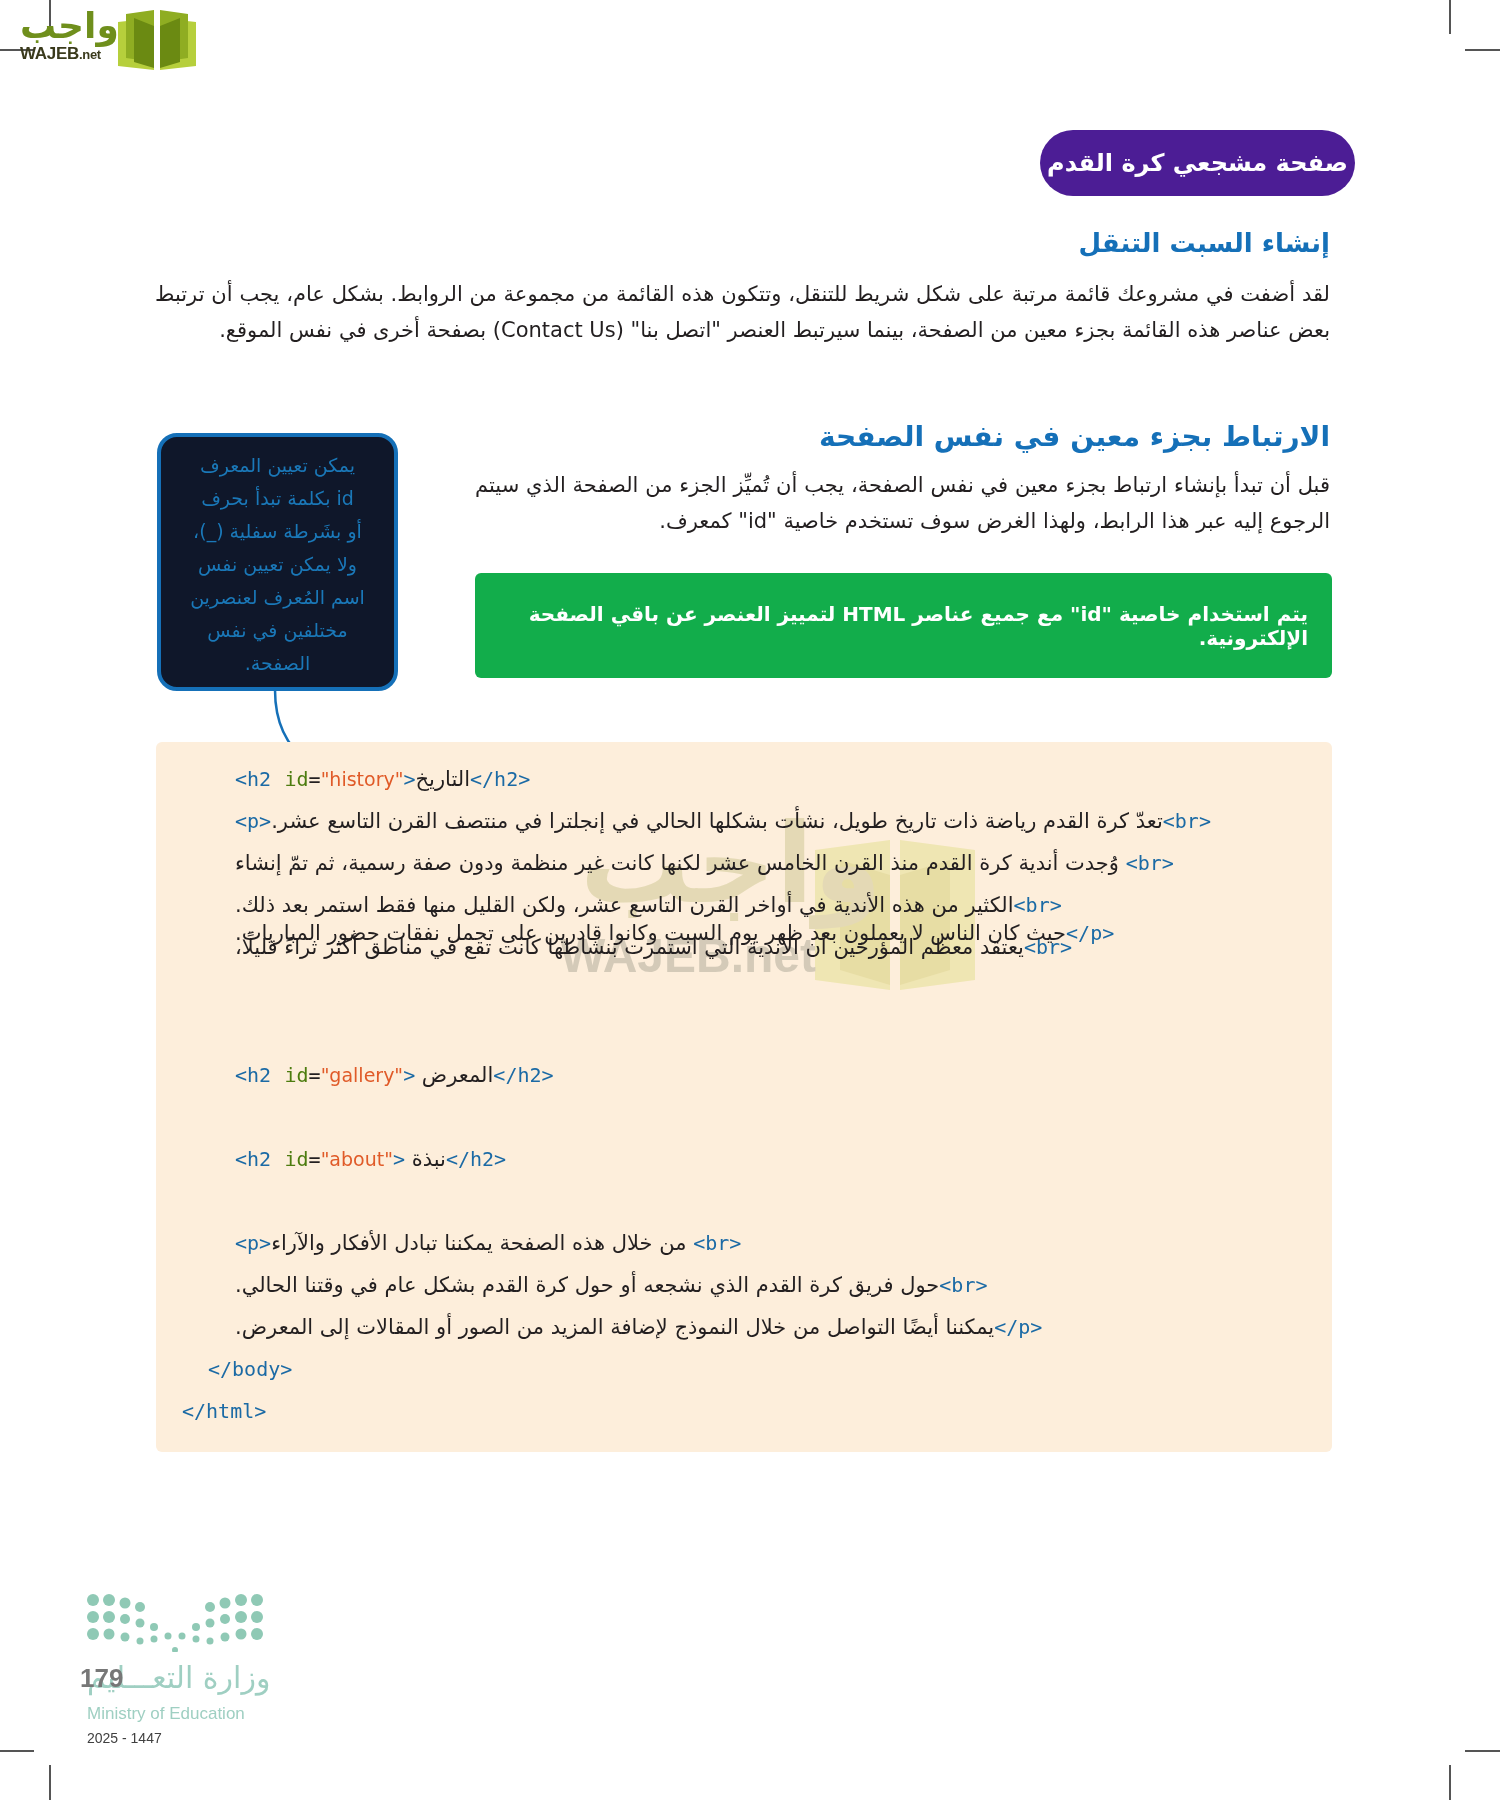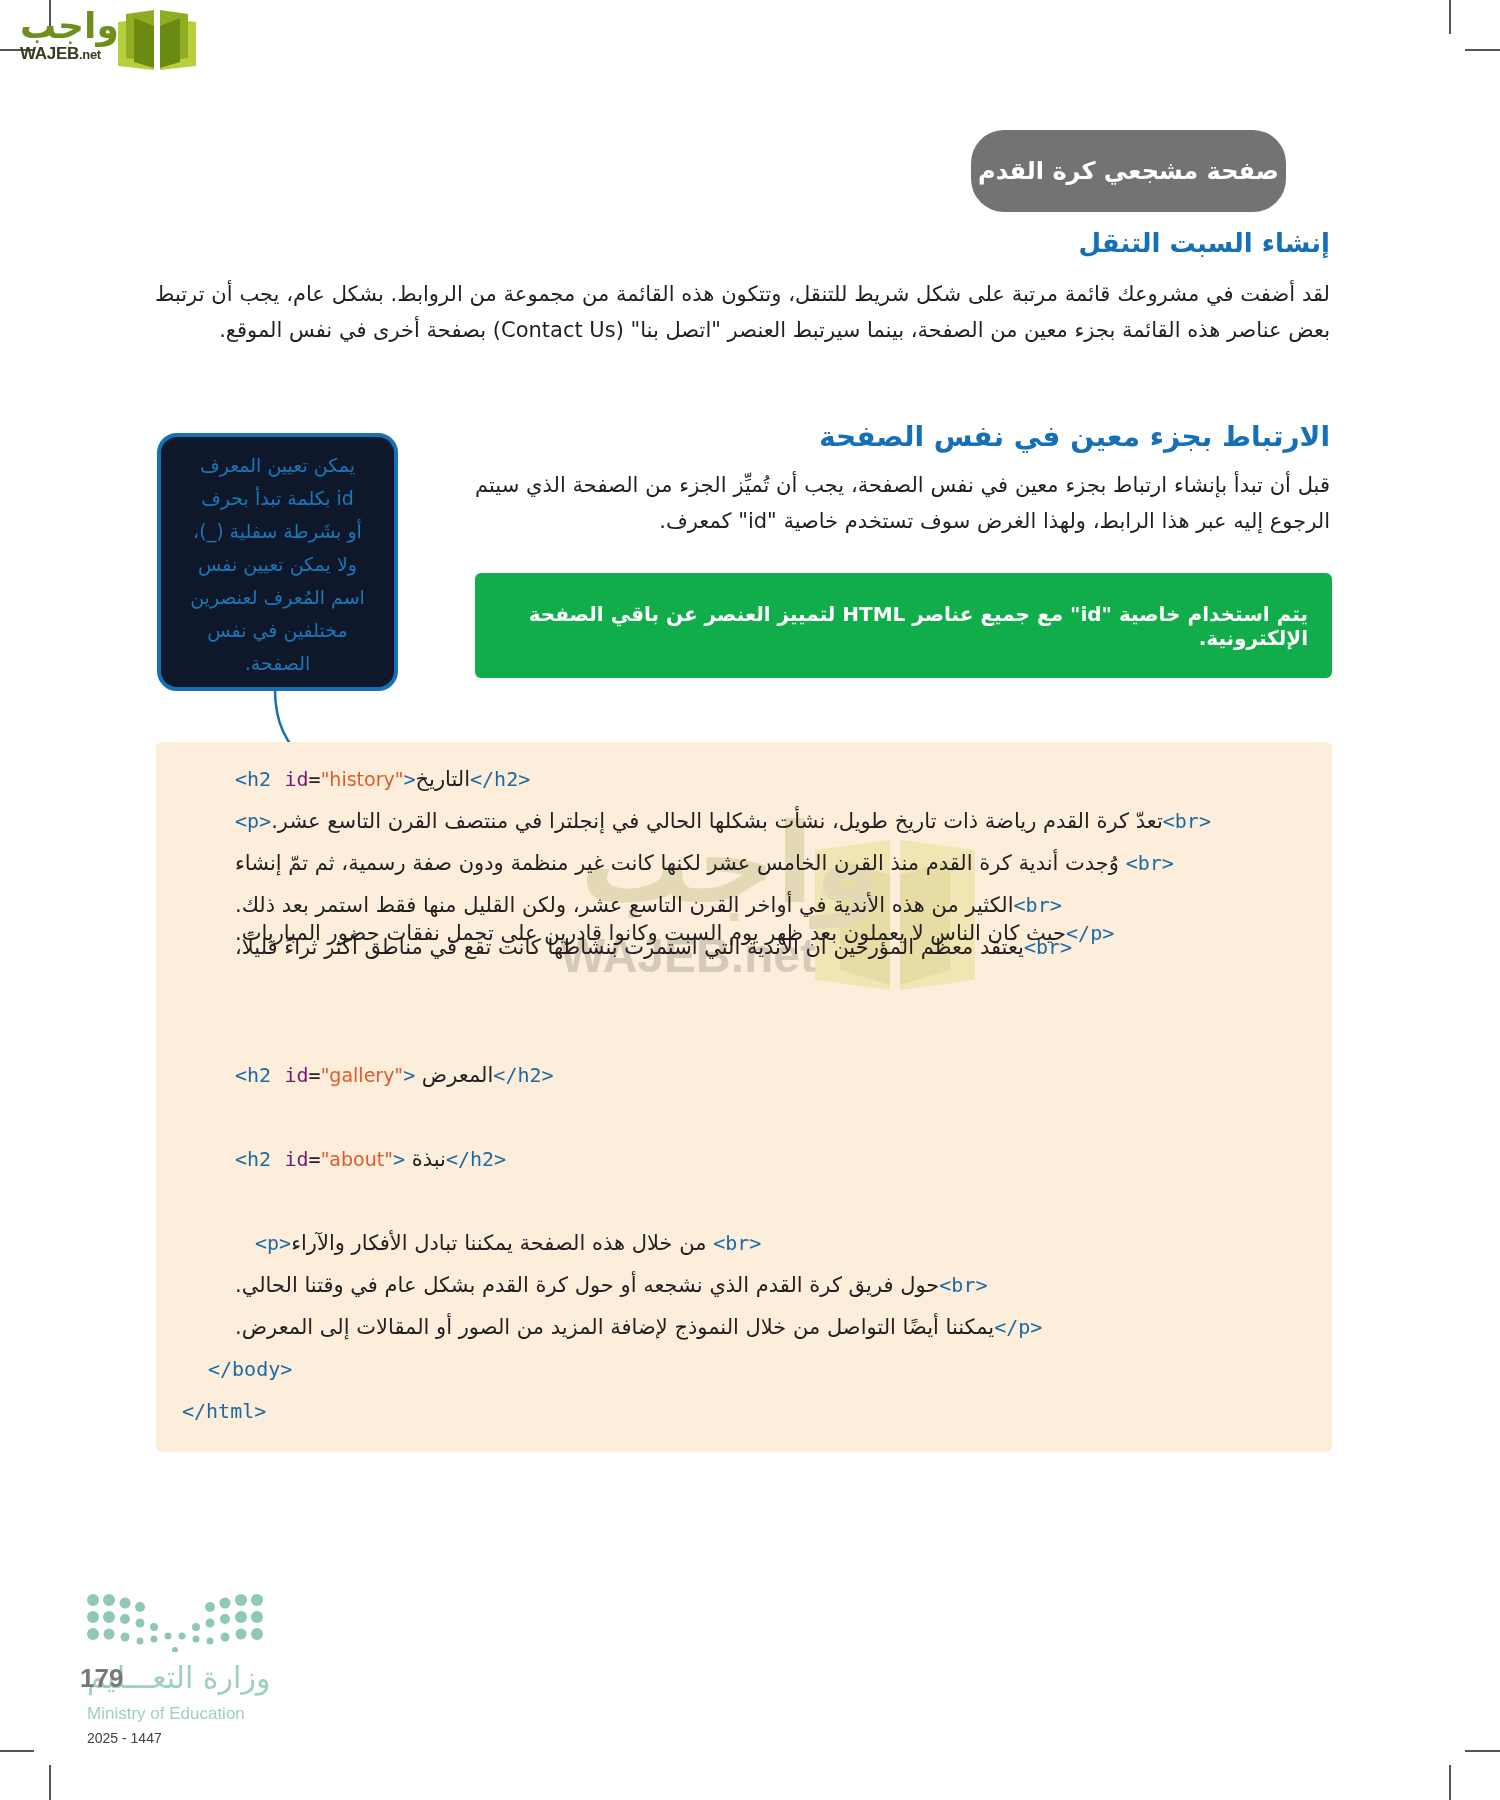--- a/index.html
+++ b/index.html
@@ -7,21 +7,21 @@
   body { position: relative; font-family: "DejaVu Sans", sans-serif; color: #231f20; }
 
   .crop { position: absolute; background: #555; }
 
   .logo { position: absolute; left: 10px; top: 4px; width: 180px; height: 62px; }
   .logo-text-ar { position: absolute; left: 10px; top: 2px; font-size: 36px; font-weight: bold; color: #6f8f1c; direction: rtl; line-height: 40px; }
   .logo-text-en { position: absolute; left: 10px; top: 40px; font-size: 17px; font-weight: bold; color: #3a3a1c; font-family: "Liberation Sans", sans-serif; letter-spacing: -0.3px; }
   .logo-text-en .net { font-size: 13px; }
   .logo-book { position: absolute; left: 106px; top: 4px; width: 82px; height: 62px; }
 
-  .pill { position: absolute; left: 971px; top: 130px; width: 315px; height: 82px; background: #737373; border-radius: 33px;
+  .pill { position: absolute; left: 1040px; top: 130px; width: 315px; height: 66px; background: #4c1d95; border-radius: 33px;
           color: #fff; font-size: 24px; font-weight: bold; display: flex; align-items: center; justify-content: center; direction: rtl; }
 
   .h-blue { position: absolute; color: #1570b8; font-weight: bold; direction: rtl; text-align: right; }
   .h1 { right: 170px; top: 228px; font-size: 26px; }
   .h2 { right: 170px; top: 420px; font-size: 28px; }
 
   .para { position: absolute; direction: rtl; text-align: justify; font-size: 21px; line-height: 36px; color: #231f20; }
   .p1 { right: 170px; top: 276px; width: 1175px; text-align-last: right; }
   .p2 { right: 170px; top: 467px; width: 855px; text-align-last: right; }
 
@@ -30,21 +30,21 @@
   .callout-connector { position: absolute; left: 260px; top: 690px; width: 60px; height: 80px; }
 
   .green-box { position: absolute; left: 475px; top: 573px; width: 857px; height: 105px; background: #12ad4b; border-radius: 6px;
                color: #fff; font-size: 20px; font-weight: bold; display: flex; align-items: center; justify-content: flex-start;
                direction: rtl; padding-right: 24px; }
 
   .code-box { position: absolute; left: 156px; top: 742px; width: 1176px; height: 710px; background: #fdeedb; border-radius: 6px; }
   .code-line { position: absolute; left: 235px; font-size: 21px; line-height: 30px; white-space: nowrap; direction: ltr; unicode-bidi: isolate; }
   .mono { font-family: "DejaVu Sans Mono", monospace; font-size: 20px; }
   .tag { color: #1b6aa5; }
-  .attr { color: #701a75; }
+  .attr { color: #4d7c0f; }
   .eq { color: #231f20; }
   .str { color: #e05a28; font-family: "DejaVu Sans", sans-serif; font-size: 19px; }
   .ar { color: #231f20; font-size: 21px; direction: rtl; unicode-bidi: isolate; }
 
   .watermark { position: absolute; left: 560px; top: 820px; width: 420px; height: 180px; opacity: 0.35; pointer-events: none; }
   .wm-ar { position: absolute; left: 20px; top: -20px; font-size: 110px; font-weight: bold; color: #b7b570; direction: rtl; }
   .wm-en { position: absolute; left: 0px; top: 108px; font-size: 48px; font-weight: bold; color: #8a8a7a; font-family: "Liberation Sans", sans-serif; }
   .wm-book { position: absolute; left: 250px; top: 0px; width: 170px; height: 170px; }
 
   .moe { position: absolute; left: 85px; top: 1592px; width: 200px; height: 170px; }
@@ -136,21 +136,21 @@
 </div>
 
 <div class="code-line" style="top:1060px;">
   <span class="mono tag">&lt;h2</span>&nbsp;&nbsp;<span class="mono attr">id</span><span class="mono eq">=</span><span class="str">"gallery"</span><span class="mono tag">&gt;</span>&nbsp;<span class="ar">المعرض</span><span class="mono tag">&lt;/h2&gt;</span>
 </div>
 
 <div class="code-line" style="top:1144px;">
   <span class="mono tag">&lt;h2</span>&nbsp;&nbsp;<span class="mono attr">id</span><span class="mono eq">=</span><span class="str">"about"</span><span class="mono tag">&gt;</span>&nbsp;<span class="ar">نبذة</span><span class="mono tag">&lt;/h2&gt;</span>
 </div>
 
-<div class="code-line" style="top:1228px;margin-left:20px;">
+<div class="code-line" style="top:1228px;">
   <span class="mono tag">&lt;p&gt;</span><span class="ar">من خلال هذه الصفحة يمكننا تبادل الأفكار والآراء</span>&nbsp;<span class="mono tag">&lt;br&gt;</span>
 </div>
 <div class="code-line" style="top:1270px;">
   <span class="ar">حول فريق كرة القدم الذي نشجعه أو حول كرة القدم بشكل عام في وقتنا الحالي.</span><span class="mono tag">&lt;br&gt;</span>
 </div>
 <div class="code-line" style="top:1312px;">
   <span class="ar">يمكننا أيضًا التواصل من خلال النموذج لإضافة المزيد من الصور أو المقالات إلى المعرض.</span><span class="mono tag">&lt;/p&gt;</span>
 </div>
 
 <div class="code-line" style="top:1354px;left:208px;">

